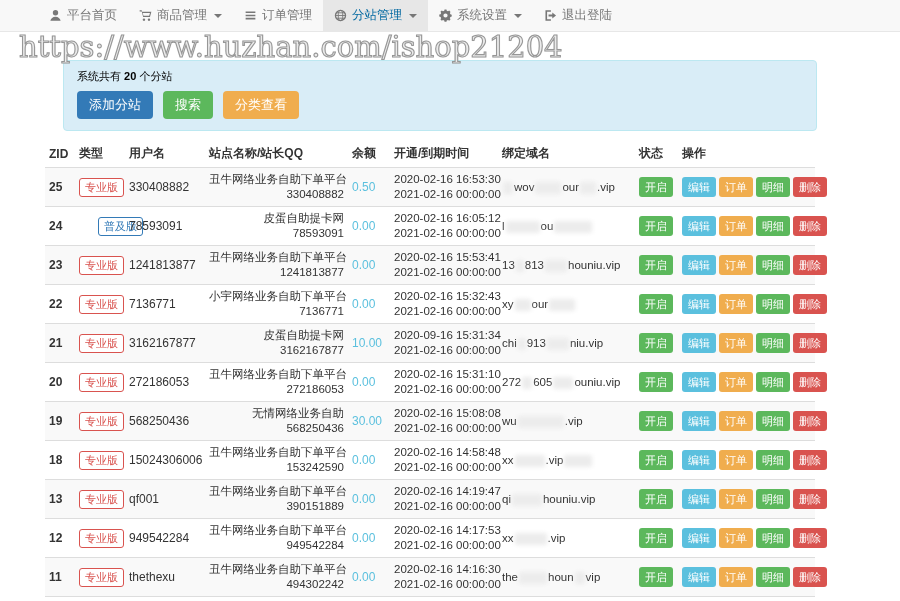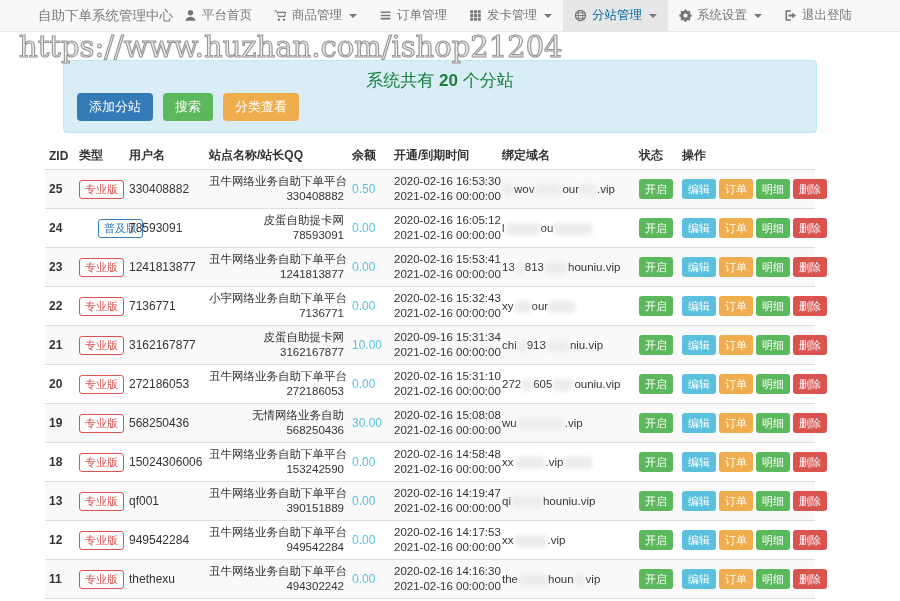--- a/index.html
+++ b/index.html
@@ -22,23 +22,23 @@
   .watermark { position: absolute; top: 30px; left: 19px; z-index: 40; pointer-events: none;
     font-family: "DejaVu Serif", serif; font-size: 29px; white-space: nowrap;
     color: rgba(255,255,255,0.72); -webkit-text-stroke: 1.1px #979797;
     text-shadow: 0 0 1px #b5b5b5; }
 
   
   .content { margin-left: 45px; width: 770px; }
   .alert { margin-left: 18px; margin-top: 28px; width: 754px;
     background: #d9edf7; border: 1px solid #bce8f1; border-radius: 4px;
     padding: 8px 13px 11px; }
-  .summary { font-size: 17px; color: #15803d; text-align: center; }
+  .summary { font-size: 11px; color: #000000; }
   .summary b { font-weight: bold; }
-  .toolbar { margin-top: 1px; display: flex; gap: 10px; }
+  .toolbar { margin-top: 7px; display: flex; gap: 10px; }
   .btn { border: none; border-radius: 4px; color: #fff; font-size: 13px;
     padding: 5px 12px; font-family: inherit; cursor: pointer; line-height: 1.4; }
   .btn-blue { background: #337ab7; } .btn-green { background: #5cb85c; } .btn-orange { background: #f0ad4e; }
 
   
   table { border-collapse: collapse; table-layout: fixed; width: 770px; margin-top: 8px;
     font-size: 12px; color: #333; }
   thead th { text-align: left; font-weight: bold; font-size: 12px; padding: 6px 4px 5px;
     border-bottom: 1px solid #ddd; white-space: nowrap; }
   tbody td { padding: 4px 4px; border-bottom: 1px solid #ddd; vertical-align: middle; white-space: nowrap; }
@@ -56,21 +56,20 @@
   .bg-green { background: #5cb85c; } .bg-lightblue { background: #5bc0de; }
   .bg-orange { background: #f0ad4e; } .bg-red { background: #d9534f; }
   .redact { display: inline-block; height: 12px; background: #ececec; border-radius: 2px;
     filter: blur(2px); vertical-align: middle; margin: 0 1px; }
   .domain-cell { font-size: 11.5px; color: #333; }
 </style>
 </head>
 <body>
 
 <div class="navbar">
-  <a class="brand">自助下单系统管理中心</a>
   <nav class="nav" id="nav-items">
       <a class="nav-item">
         <span>
           <svg viewBox="0 0 16 16" fill="#777">
             <path d="M8 1.3a3.3 3.3 0 110 6.6 3.3 3.3 0 010-6.6zM1.7 14.6c.4-3.1 3-5.2 6.3-5.2s5.9 2.1 6.3 5.2z"></path>
           </svg>
         </span>
         <span>平台首页</span>
       </a>
       <a class="nav-item">
@@ -84,29 +83,20 @@
         <span>商品管理</span>
         <span class="caret"></span>
       </a>
       <a class="nav-item">
         <span>
           <svg viewBox="0 0 16 16" fill="#777">
             <path d="M2 3.1h12v1.9H2zM2 7h12v1.9H2zM2 10.9h12v1.9H2z"></path>
           </svg>
         </span>
         <span>订单管理</span>
-      </a>
-      <a class="nav-item">
-        <span>
-          <svg viewBox="0 0 16 16" fill="#777">
-            <path d="M1.5 1.5h3.6v3.6H1.5zM6.2 1.5h3.6v3.6H6.2zM10.9 1.5h3.6v3.6h-3.6zM1.5 6.2h3.6v3.6H1.5zM6.2 6.2h3.6v3.6H6.2zM10.9 6.2h3.6v3.6h-3.6zM1.5 10.9h3.6v3.6H1.5zM6.2 10.9h3.6v3.6H6.2zM10.9 10.9h3.6v3.6h-3.6z"></path>
-          </svg>
-        </span>
-        <span>发卡管理</span>
-        <span class="caret"></span>
       </a>
       <a class="nav-item active">
         <span>
           <svg viewBox="0 0 16 16" fill="none" stroke="#777">
             <circle cx="8" cy="8" r="6.2" stroke-width="1.6"></circle>
             <ellipse cx="8" cy="8" rx="2.8" ry="6.2" stroke-width="1.1"></ellipse>
             <path d="M1.8 8h12.4M2.7 4.7h10.6M2.7 11.3h10.6" stroke-width="1.1"></path>
           </svg>
         </span>
         <span>分站管理</span>

